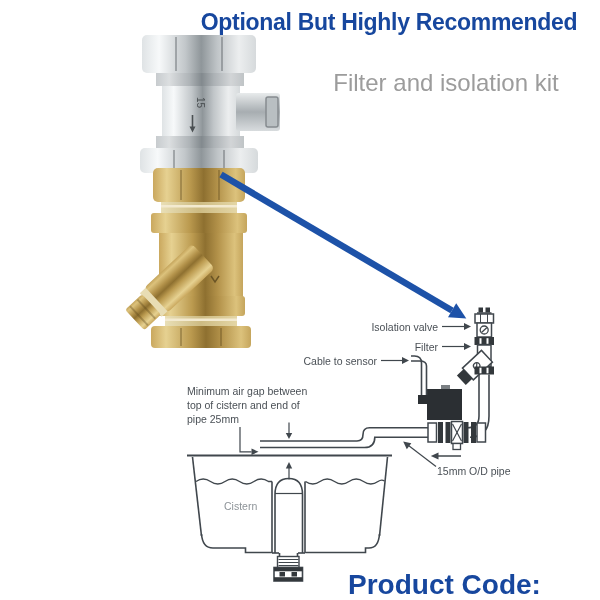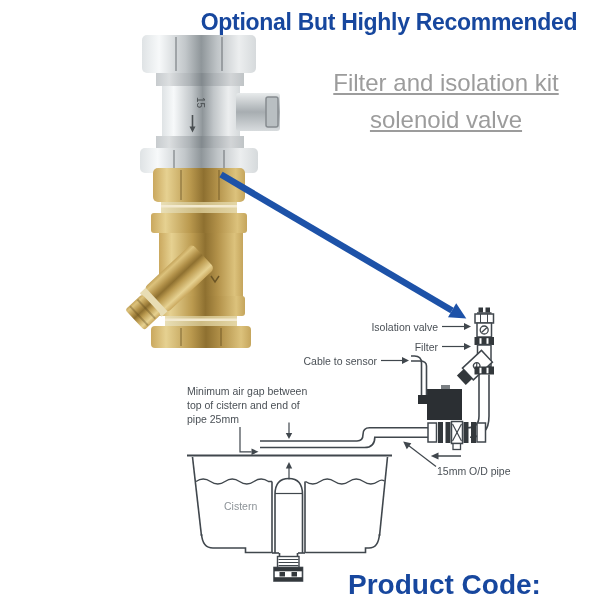--- a/index.html
+++ b/index.html
@@ -1,21 +1,21 @@
 <!DOCTYPE html>
 <html><head>
 <meta charset="utf-8">
 <style>
   html,body{margin:0;padding:0;background:#fff;}
   .canvas{position:relative;width:600px;height:600px;background:#ffffff;overflow:hidden;
           font-family:"Liberation Sans",sans-serif;}
   .title{position:absolute;left:183px;top:9px;width:412px;text-align:center;
          font-size:23px;font-weight:bold;color:#17479e;letter-spacing:-0.3px;}
   .desc{position:absolute;left:295px;top:64px;width:302px;text-align:center;
-        font-size:24px;line-height:37px;color:#9c9c9c;font-weight:400;text-decoration:underline;}
+        font-size:24px;line-height:37px;color:#9c9c9c;font-weight:400;}
   .pcode{position:absolute;left:348px;top:569px;width:250px;text-align:left;
          font-size:28px;font-weight:bold;color:#17479e;}
   .photo{position:absolute;}
   .diagram{position:absolute;left:0;top:0;}
   svg text{font-family:"Liberation Sans",sans-serif;}
 </style>
 </head>
 <body>
 
 <div class="canvas">
@@ -105,21 +105,20 @@
         <rect x="58" y="-16" width="8" height="32" fill="#e8ddb4"></rect>
         <rect x="65" y="-14" width="23" height="28" rx="3" fill="url(#brassV)"></rect>
         <line x1="72" y1="-13" x2="72" y2="13" stroke="rgba(90,70,25,0.35)" stroke-width="2"></line>
         <line x1="82" y1="-13" x2="82" y2="13" stroke="rgba(90,70,25,0.35)" stroke-width="2"></line>
       </g>
     </g>
   </svg>
 
   <div class="desc">
     <div>Filter and isolation kit</div>
-    <div>solenoid valve</div>
   </div>
 
   <svg class="diagram" width="600" height="600" viewBox="0 0 600 600">
     <g stroke="#40474d" fill="none" stroke-width="1.6">
 
       <g stroke="none">
         <line x1="221" y1="174.5" x2="452" y2="310.5" stroke="#1d52a8" stroke-width="6.5"></line>
         <polygon points="466.3,318.6 448,317.3 456.2,303.3" fill="#1d52a8"></polygon>
       </g>
 

